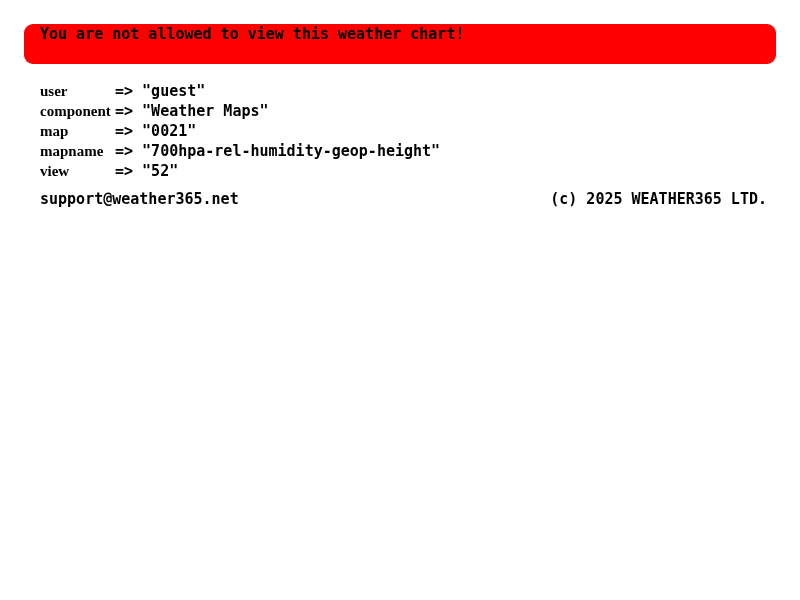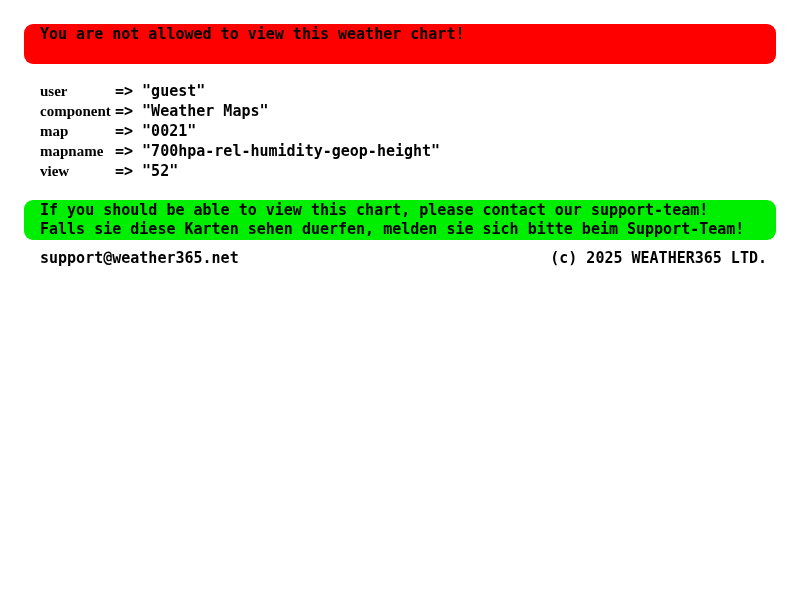--- a/index.html
+++ b/index.html
@@ -66,23 +66,19 @@
       <span class="kv-arrow">=&gt;</span>
       <span class="kv-value">"700hpa-rel-humidity-geop-height"</span>
     </div>
     <div class="kv-row">
       <span class="kv-key">view</span>
       <span class="kv-arrow">=&gt;</span>
       <span class="kv-value">"52"</span>
     </div>
   </div>
 
-  <div class="banner banner-green" style="background: rgb(0, 238, 0);">
-    <div class="line">If you should be able to view this chart, please contact our support-team!</div>
-    <div class="line">Falls sie diese Karten sehen duerfen, melden sie sich bitte beim Support-Team!</div>
-  </div>
 
   <div class="footer">
     <span>support@weather365.net</span>
     <span>(c) 2025 WEATHER365 LTD.</span>
   </div>
 
 </div>
 
 </body></html>

